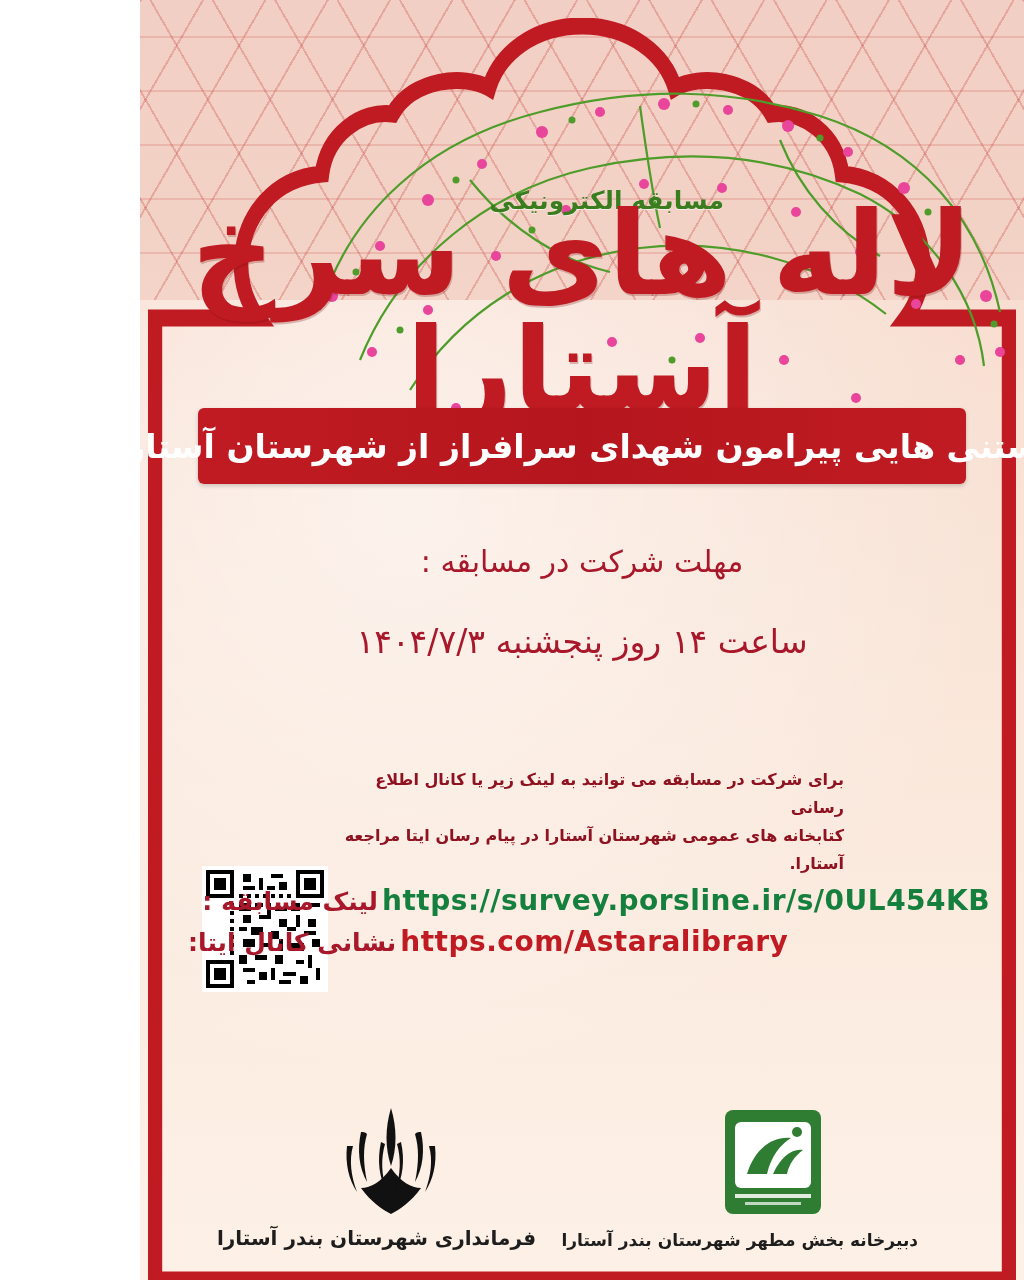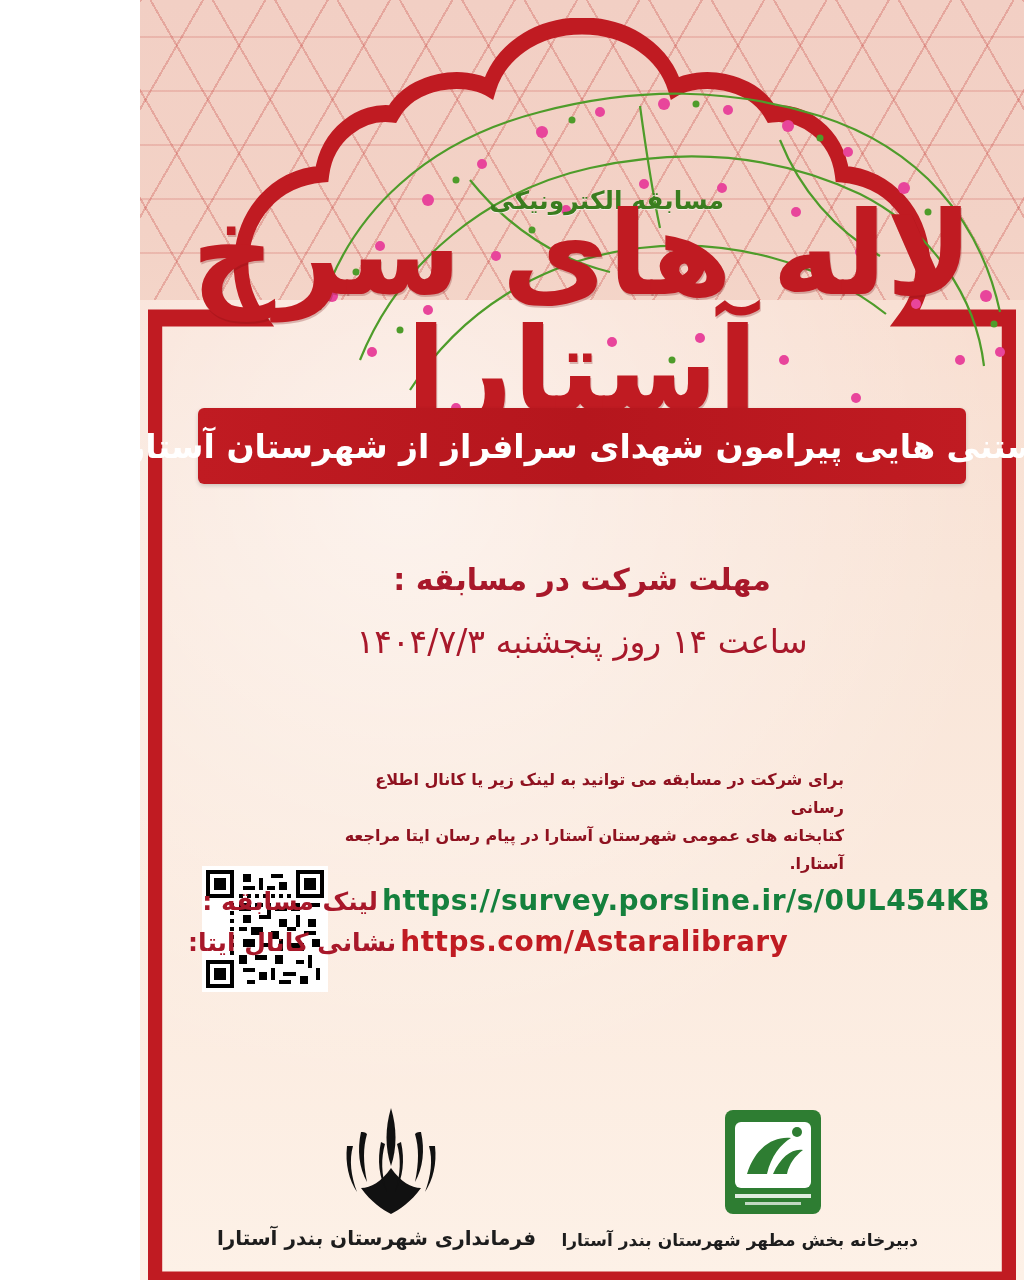--- a/index.html
+++ b/index.html
@@ -114,26 +114,26 @@
     color: #ffffff;
     font-size: 33px;
     font-weight: bold;
     letter-spacing: 0;
     white-space: nowrap;
     margin-left: 32px;
   }
 
   .deadline-label {
     position: absolute;
-    top: 562px;
+    top: 544px;
     left: 0; right: 0;
     text-align: center;
     font-size: 30px;
     color: #a8182a;
-    font-weight: bold;
+    font-weight: normal;
     z-index: 6;
   }
   .deadline-value {
     position: absolute;
     top: 622px;
     left: 0; right: 0;
     text-align: center;
     font-size: 33px;
     color: #a8182a;
     font-weight: normal;

